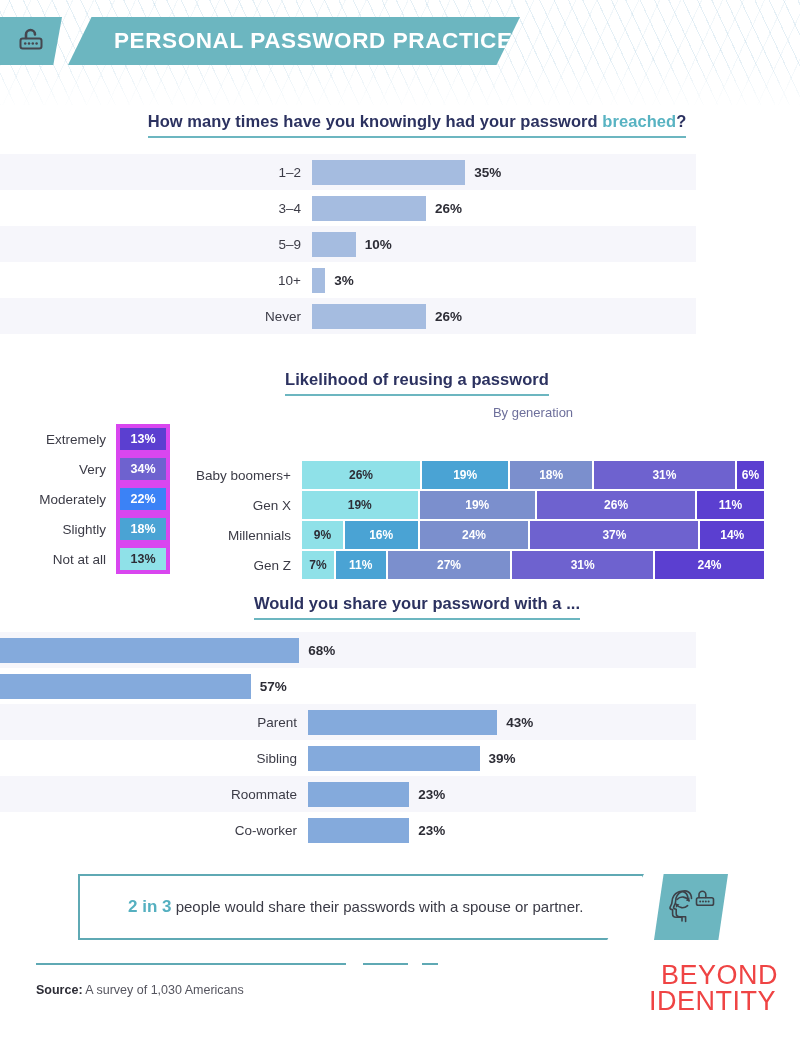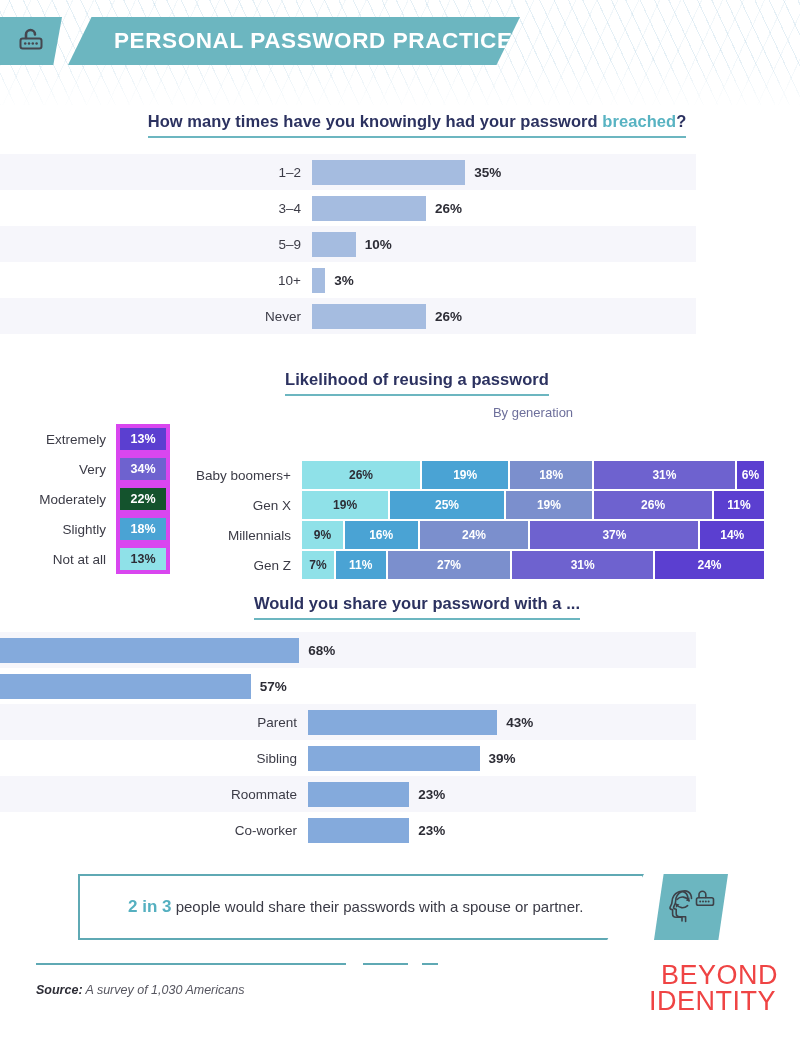--- a/index.html
+++ b/index.html
@@ -135,21 +135,21 @@
   
   .divider { position: absolute; top: 963px; left: 36px; display: flex; align-items: center; }
   .divider .seg1 { width: 310px; height: 1.5px; background: #5fa9b4; }
   .divider .gap1 { width: 17px; }
   .divider .seg2 { width: 45px; height: 1.5px; background: #5fa9b4; }
   .divider .gap2 { width: 14px; }
   .divider .seg3 { width: 16px; height: 1.5px; background: #5fa9b4; }
 
   .source {
     position: absolute; left: 36px; top: 983px;
-    font-size: 12.5px; color: #55555f; font-style: italic;
+    font-size: 12.5px; color: #55555f;
   }
   .source b { color: #2d2d36; font-weight: 700; }
 
   .brand {
     position: absolute; right: 22px; top: 962px; width: 180px;
     text-align: right; color: #ef4444; line-height: .98;
     font-family: "Liberation Sans", sans-serif;
   }
   .brand .l1 { font-size: 27px; letter-spacing: .5px; font-weight: 400; }
   .brand .l2 { font-size: 27px; letter-spacing: .5px; font-weight: 400; padding-right: 2px; }
@@ -230,21 +230,21 @@
       <div class="likeli-row">
         <div class="lbl">Extremely</div>
         <div class="chip" style="background: rgb(91, 63, 208);">13%</div>
       </div>
       <div class="likeli-row">
         <div class="lbl">Very</div>
         <div class="chip" style="background: rgb(110, 98, 207);">34%</div>
       </div>
       <div class="likeli-row">
         <div class="lbl">Moderately</div>
-        <div class="chip" style="background: #14532d;">22%</div>
+        <div class="chip" style="background: #3b82f6;">22%</div>
       </div>
       <div class="likeli-row">
         <div class="lbl">Slightly</div>
         <div class="chip" style="background: rgb(74, 163, 212);">18%</div>
       </div>
       <div class="likeli-row">
         <div class="lbl">Not at all</div>
         <div class="chip dark-text" style="background: rgb(143, 225, 232);">13%</div>
       </div>
     </div>
@@ -258,21 +258,20 @@
           <div class="seg" style="flex: 19 0 0px; background: rgb(74, 163, 212);">19%</div>
           <div class="seg" style="flex: 18 0 0px; background: rgb(123, 143, 205);">18%</div>
           <div class="seg" style="flex: 31 0 0px; background: rgb(110, 98, 207);">31%</div>
           <div class="seg" style="flex: 6 0 0px; background: rgb(91, 63, 208);">6%</div>
         </div>
       </div>
       <div class="gen-row">
         <div class="lbl">Gen X</div>
         <div class="stack">
           <div class="seg dark-text" style="flex: 19 0 0px; background: rgb(143, 225, 232);">19%</div>
-          <div class="seg" style="flex: 25 0 0px; background: rgb(74, 163, 212);">25%</div>
           <div class="seg" style="flex: 19 0 0px; background: rgb(123, 143, 205);">19%</div>
           <div class="seg" style="flex: 26 0 0px; background: rgb(110, 98, 207);">26%</div>
           <div class="seg" style="flex: 11 0 0px; background: rgb(91, 63, 208);">11%</div>
         </div>
       </div>
       <div class="gen-row">
         <div class="lbl">Millennials</div>
         <div class="stack">
           <div class="seg dark-text" style="flex: 9 0 0px; background: rgb(143, 225, 232);">9%</div>
           <div class="seg" style="flex: 16 0 0px; background: rgb(74, 163, 212);">16%</div>

